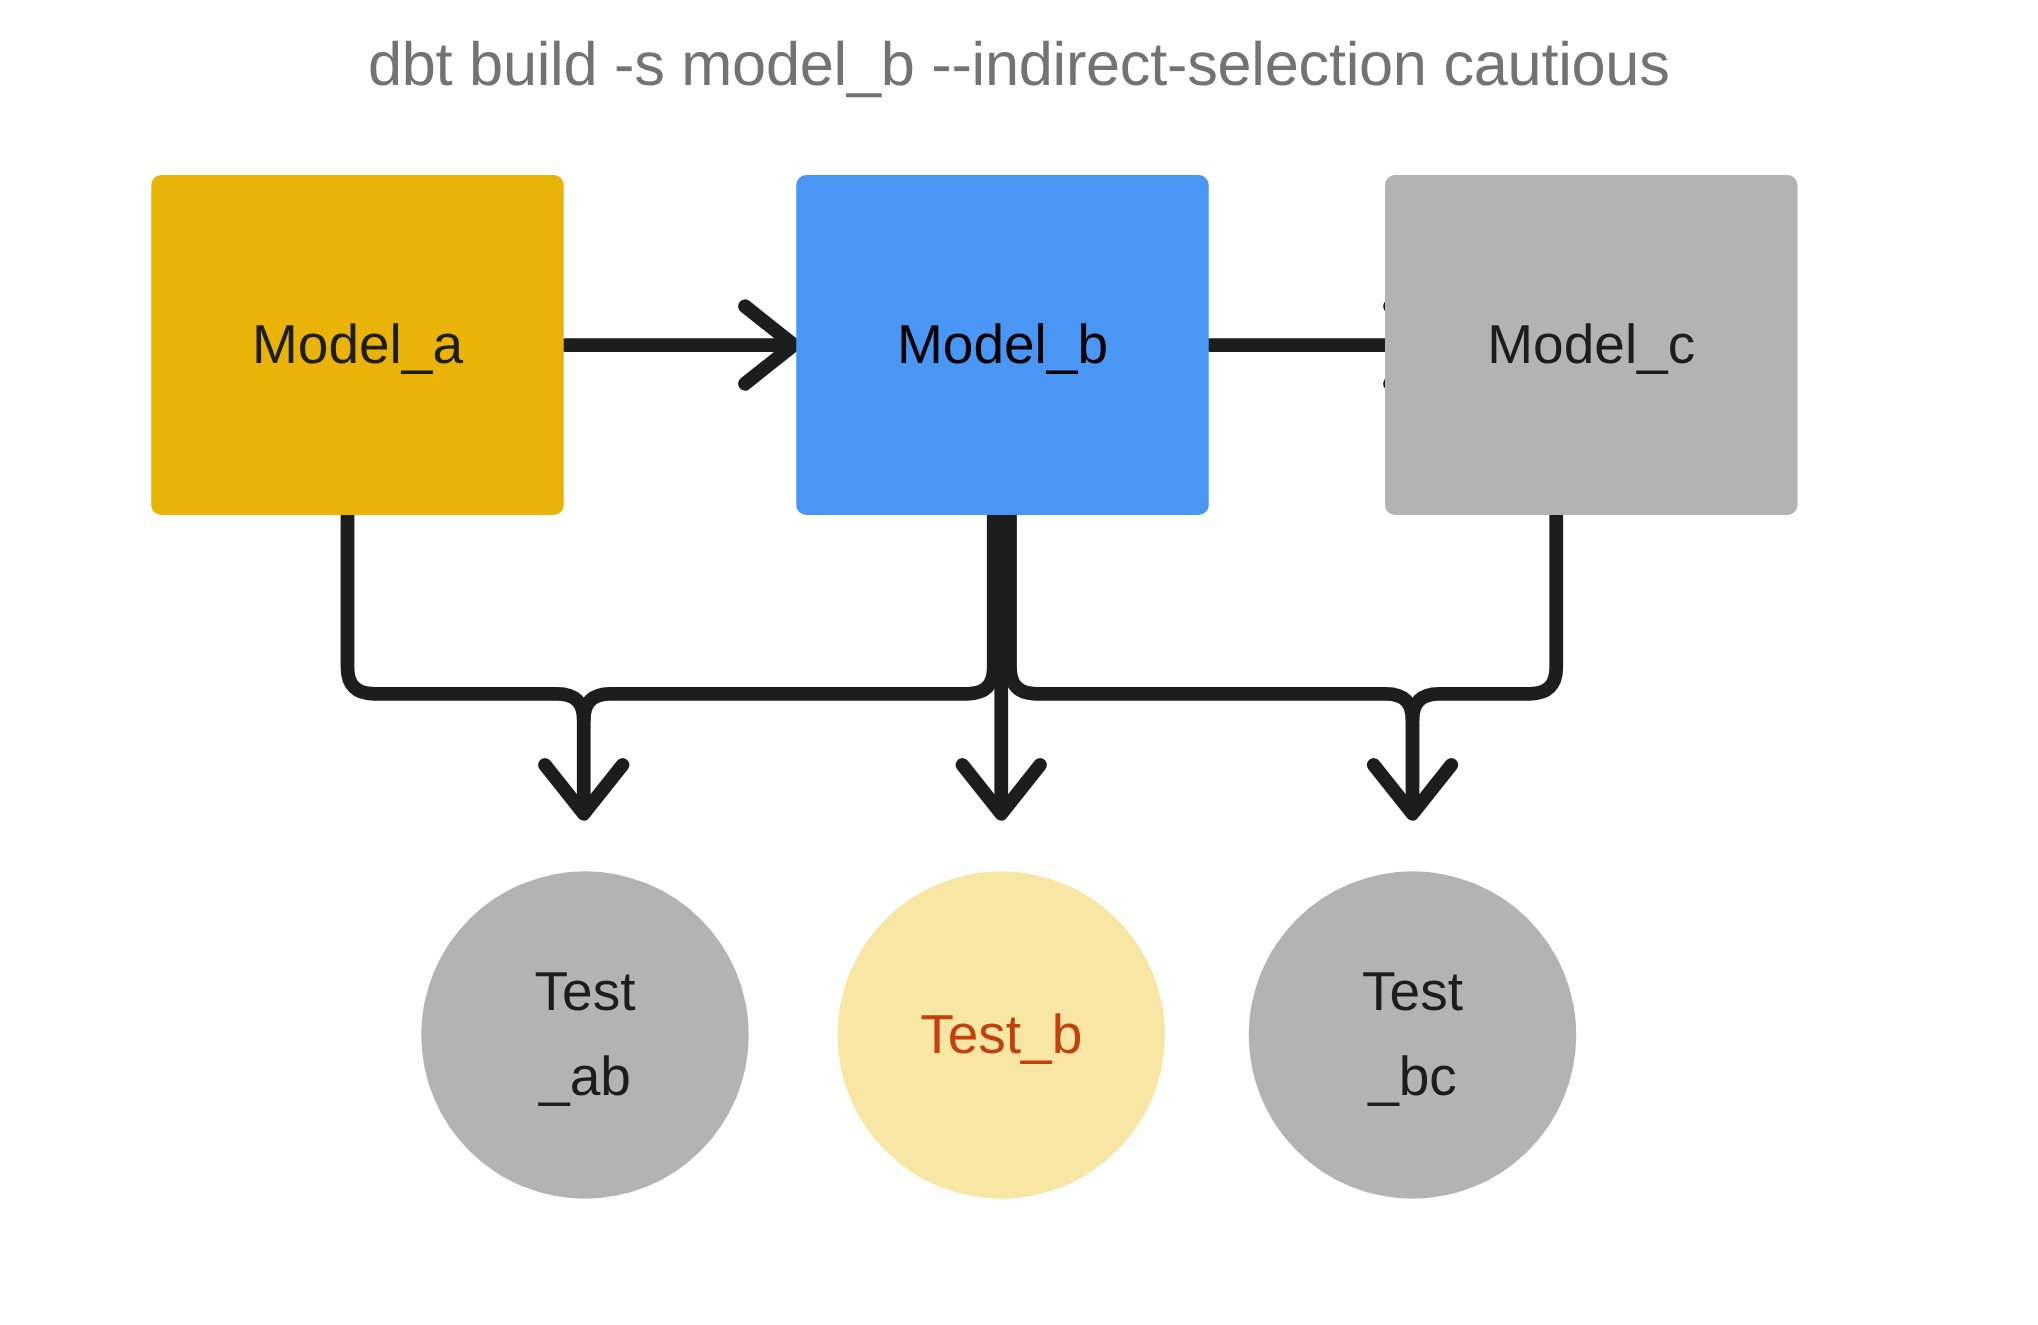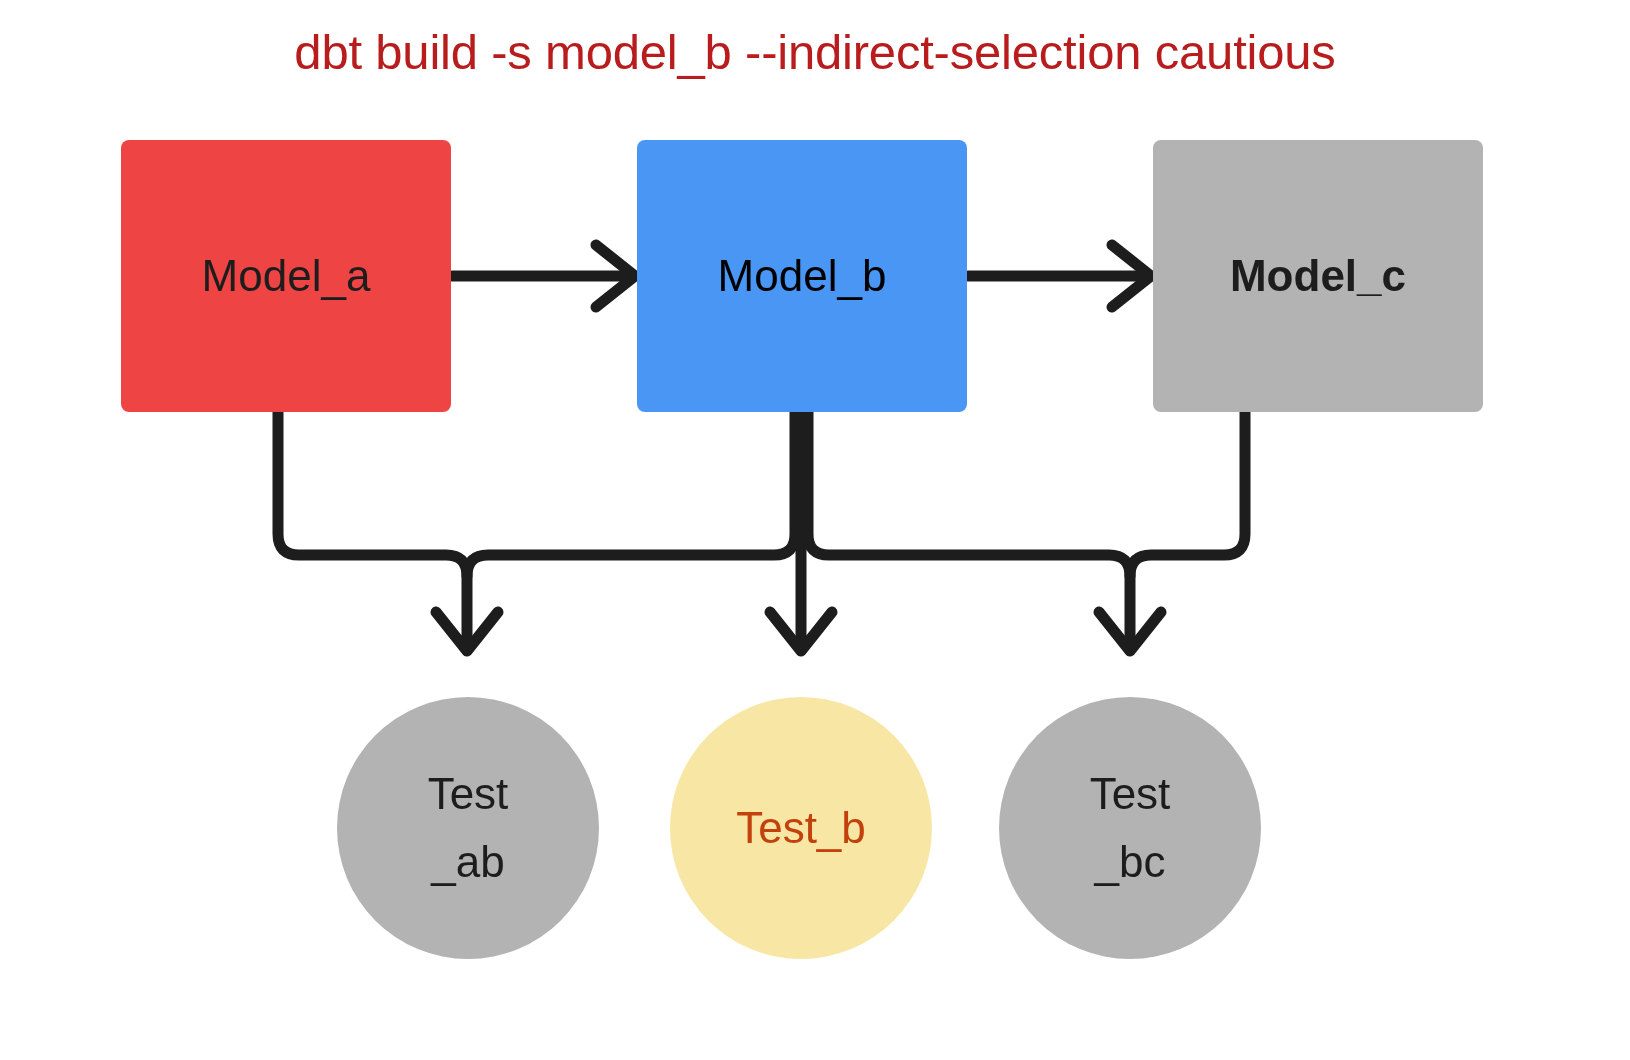--- a/index.html
+++ b/index.html
@@ -24,21 +24,21 @@
     width: 1630px;
     height: 1060px;
   }
   .title {
     position: absolute;
     left: 0;
     top: 24px;
     width: 1630px;
     text-align: center;
     font-size: 49px;
-    color: #b91c1c;
+    color: #737373;
     letter-spacing: -0.2px;
     white-space: nowrap;
   }
   .node-box {
     position: absolute;
     width: 330px;
     height: 272px;
     border-radius: 8px;
     display: flex;
     align-items: center;
@@ -55,21 +55,21 @@
     flex-direction: column;
     align-items: center;
     justify-content: center;
     font-size: 44px;
     line-height: 1.55;
     box-sizing: border-box;
   }
   .node-circle .line { display: block; }
   .model-a { left: 121px; top: 140px; }
   .model-b { left: 637px; top: 140px; }
-  .model-c { left: 1153px; top: 140px; font-weight: bold; }
+  .model-c { left: 1108px; top: 140px; }
   .test-ab { left: 337px; top: 697px; }
   .test-b  { left: 670px; top: 697px; }
   .test-bc { left: 999px; top: 697px; }
 </style>
 </head>
 <body>
 
 <div id="canvas">
 
   <div class="title">dbt build -s model_b --indirect-selection cautious</div>
@@ -106,21 +106,21 @@
         <path d="M 1099 612 L 1130 651 L 1161 612"></path>
       </g>
 
       <g>
         <path d="M 1245 412 L 1245 534 Q 1245 555 1224 555 L 1151 555 Q 1130 555 1130 576"></path>
       </g>
 
     </g>
   </svg>
 
-  <div class="node-box model-a" style="background:#ef4444;color:#1d1d1d;">
+  <div class="node-box model-a" style="background:#eab308;color:#1d1d1d;">
     <span>Model_a</span>
   </div>
 
   <div class="node-box model-b" style="background:#4a96f5;color:#000000;">
     <span>Model_b</span>
   </div>
 
   <div class="node-box model-c" style="background:#b3b3b3;color:#1d1d1d;">
     <span>Model_c</span>
   </div>

